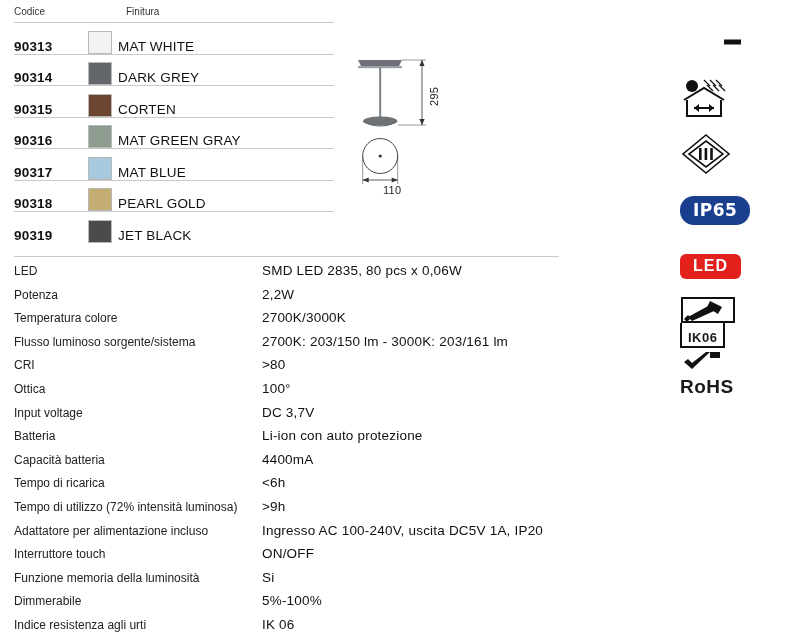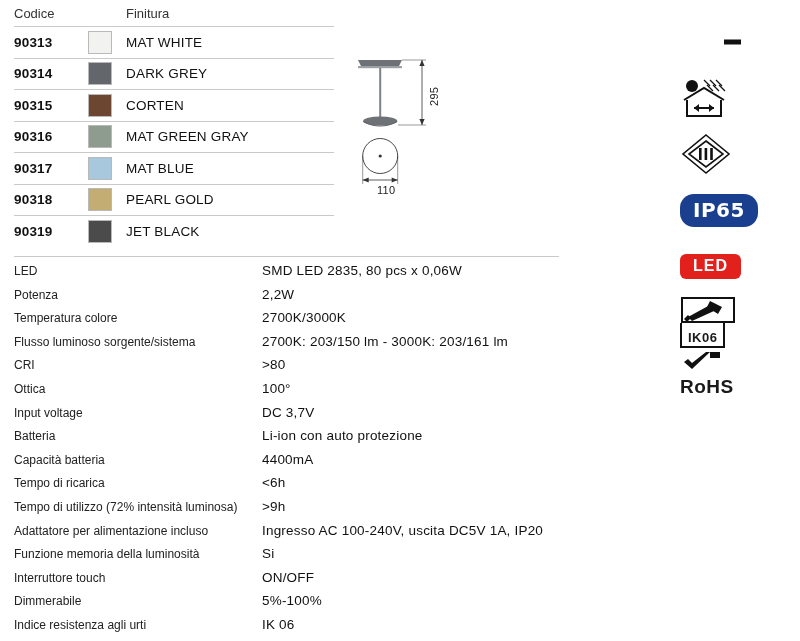--- a/index.html
+++ b/index.html
@@ -19,48 +19,48 @@
   
   .finishes {
     position: absolute;
     left: 14px;
     top: 6px;
     width: 320px;
   }
   .fin-head {
     display: flex;
     align-items: flex-end;
-    font-size: 13px;
+    font-size: 10px;
     color: #333;
     padding-bottom: 5px;
   }
   .fin-head .h-code { width: 74px; }
   .fin-head .h-fin { flex: 1; padding-left: 38px; }
 
   .fin-row {
     display: flex;
-    align-items: center;
+    align-items: flex-end;
     height: 30.5px;
     border-top: 1px solid #c9c9c9;
   }
   .fin-row .code {
     width: 74px;
     font-size: 13.5px;
     font-weight: bold;
     letter-spacing: .2px;
     color: #111;
   }
   .fin-row .swatch {
     width: 22px;
     height: 21px;
     flex: 0 0 22px;
     border: 1px solid #b9b9b9;
   }
   .fin-row .fname {
-    padding-left: 14px;
+    padding-left: 6px;
     font-size: 13.5px;
     color: #111;
     letter-spacing: .2px;
   }
 
   
   .drawing {
     position: absolute;
     left: 336px;
     top: 44px;
@@ -72,21 +72,21 @@
     left: 92px;
     top: 62px;
     font-size: 11px;
     color: #222;
     transform: rotate(-90deg);
     transform-origin: left top;
     letter-spacing: .3px;
   }
   .dim-h-label {
     position: absolute;
-    left: 41px;
+    left: 47px;
     top: 140px;
     font-size: 11px;
     color: #222;
     letter-spacing: .3px;
   }
 
   
   .specs {
     position: absolute;
     left: 14px;
@@ -124,21 +124,21 @@
     display: flex;
     align-items: center;
     justify-content: flex-start;
     padding-left: 8px;
   }
   .ce-mark { display: block; }
   .ip-badge {
     background: #1b3f8f;
     color: #fff;
     border-radius: 14px;
-    font-size: 20px;
+    font-size: 17px;
     font-weight: bold;
     padding: 4px 13px 5px;
     letter-spacing: .5px;
     font-family: "DejaVu Sans", sans-serif;
   }
   .led-badge {
     background: #e2201c;
     color: #fff;
     border-radius: 6px;
     font-size: 16px;
@@ -285,26 +285,26 @@
   </div>
   <div class="spec-row">
     <div class="label">Tempo di utilizzo (72% intensità luminosa)</div>
     <div class="value">&gt;9h</div>
   </div>
   <div class="spec-row">
     <div class="label">Adattatore per alimentazione incluso</div>
     <div class="value">Ingresso  AC 100-240V, uscita DC5V 1A, IP20</div>
   </div>
   <div class="spec-row">
+    <div class="label">Interruttore touch</div>
+    <div class="value">ON/OFF</div>
+  </div>
+  <div class="spec-row">
     <div class="label">Funzione memoria della luminosità</div>
     <div class="value">Si</div>
-  </div>
-  <div class="spec-row">
-    <div class="label">Interruttore touch</div>
-    <div class="value">ON/OFF</div>
   </div>
   <div class="spec-row">
     <div class="label">Dimmerabile</div>
     <div class="value">5%-100%</div>
   </div>
   <div class="spec-row">
     <div class="label">Indice resistenza agli urti</div>
     <div class="value">IK 06</div>
   </div>
 </div>

